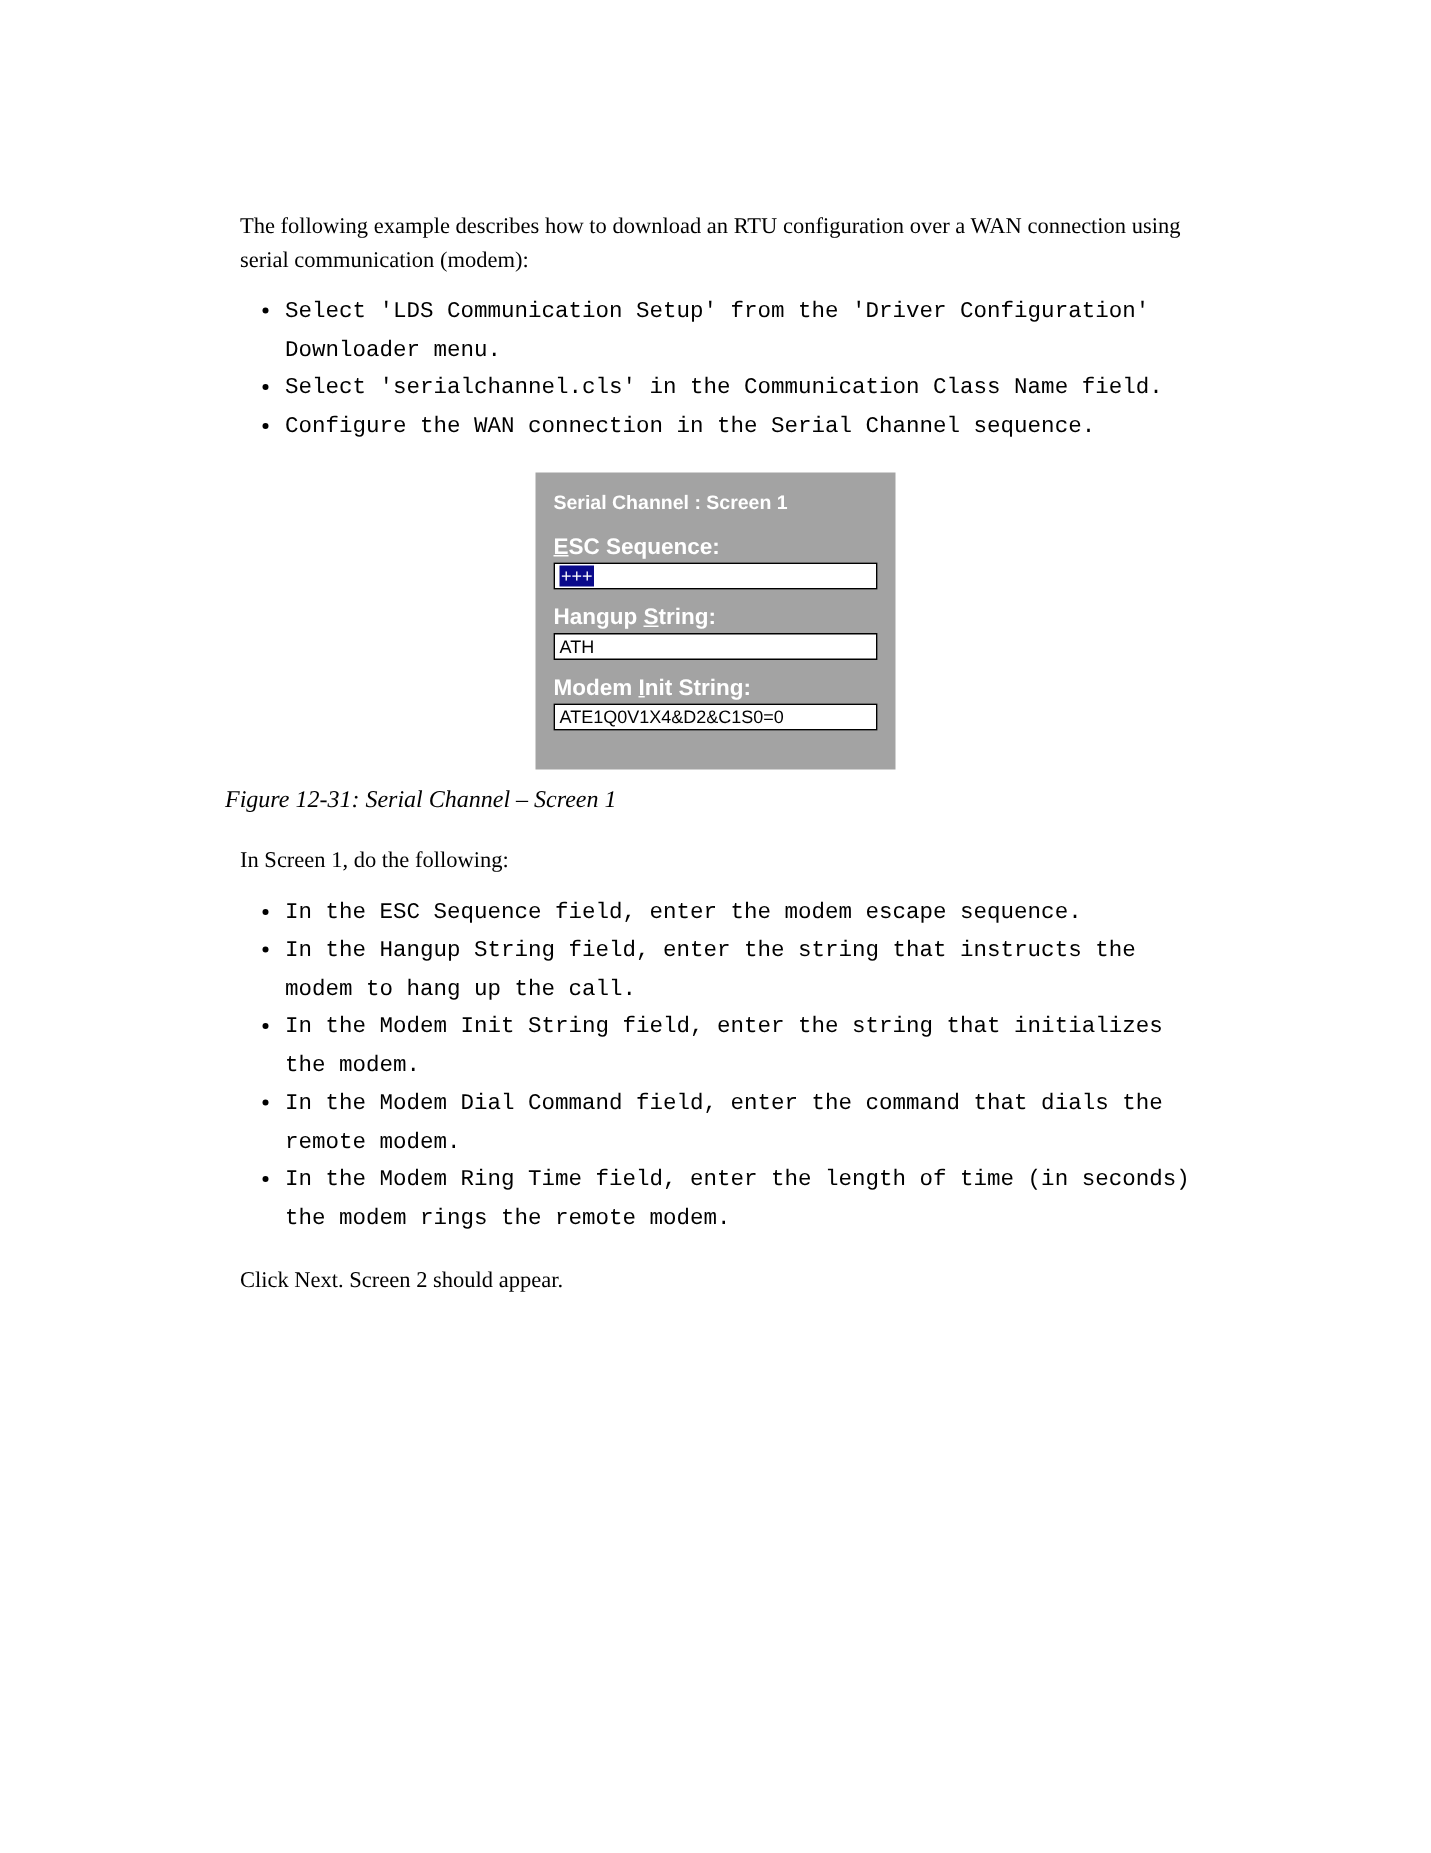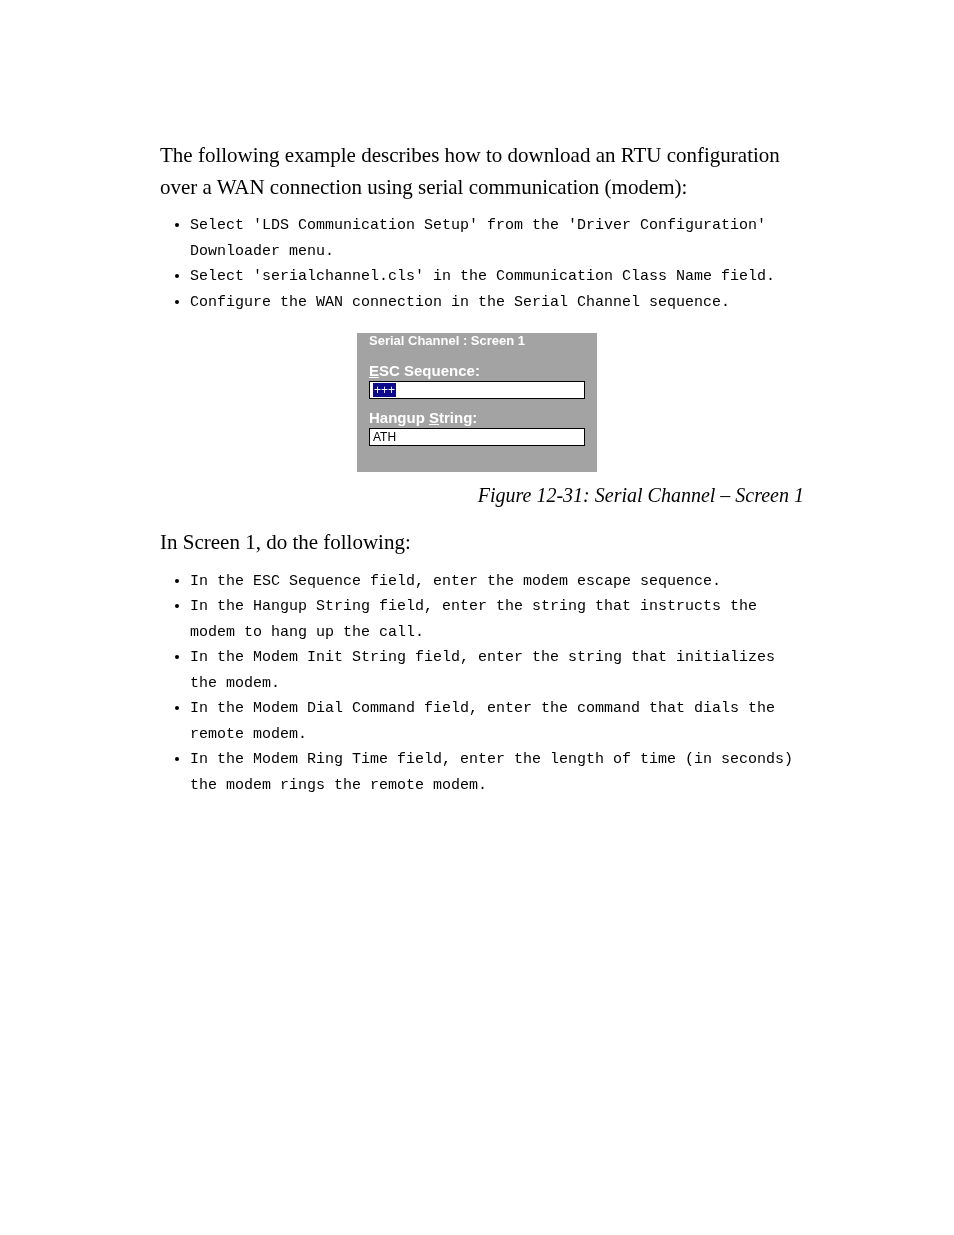--- a/index.html
+++ b/index.html
@@ -33,21 +33,21 @@
   }
   .figure-wrap {
     text-align: center;
     margin: 15px 0 10px 0;
   }
   .dialog {
     display: inline-block;
     width: 240px;
     text-align: left;
     background: #a3a3a3;
-    padding: 0 12px 16px 12px;
+    padding: 12px 12px 16px 12px;
     box-sizing: border-box;
     font-family: Tahoma, Arial, sans-serif;
   }
   .dialog-title {
     font-size: 13px;
     color: #ffffff;
     font-weight: bold;
     margin-bottom: 14px;
   }
   .field-group {
@@ -74,27 +74,27 @@
     padding: 1px 3px;
     line-height: 14px;
     position: relative;
   }
   .selected-text {
     background: #0b0b8b;
     color: #ffffff;
     padding: 0 1px;
   }
   .caption {
-    text-align: right;
-    font-size: 20px;
+    text-align: left;
+    font-size: 16px;
     font-style: italic;
     margin: 12px 0 20px 0;
   }
   .body-para {
-    font-size: 21px;
+    font-size: 15px;
     line-height: 1.5;
     margin: 0 0 10px 0;
   }
   
   .cursor-blob {
     position: relative;
   }
   .cursor-blob::before {
     content: "";
     position: absolute;
@@ -137,34 +137,43 @@
       <div class="field-group">
         <span class="field-label">
           <span>Hangup </span><span class="ul">S</span><span>tring:</span>
         </span>
         <div class="input">
           <span>ATH</span>
         </div>
       </div>
 
       
+      <div class="field-group">
+        <span class="field-label">
+          <span>Modem </span><span class="ul">I</span><span>nit String:</span>
+        </span>
+        <div class="input">
+          <span>ATE1Q0V1X4&amp;D2&amp;C1S0=0</span>
+        </div>
+      </div>
 
       
 
       
 
     </div>
   </div>
 
   <div class="caption">Figure 12-31: Serial Channel – Screen 1</div>
 
   <div class="instructions-block">
     <p class="body-para">In Screen 1, do the following:</p>
     <ul class="bullets">
       <li>In the ESC Sequence field, enter the modem escape sequence.</li>
       <li>In the Hangup String field, enter the string that instructs the modem to hang up the call.</li>
       <li>In the Modem Init String field, enter the string that initializes the modem.</li>
       <li>In the Modem Dial Command field, enter the command that dials the remote modem.</li>
       <li>In the Modem Ring Time field, enter the length of time (in seconds) the modem rings the remote modem.</li>
     </ul>
+    <p class="body-para">Click Next. Screen 2 should appear.</p>
   </div>
 
 </div>
 
 </body></html>

